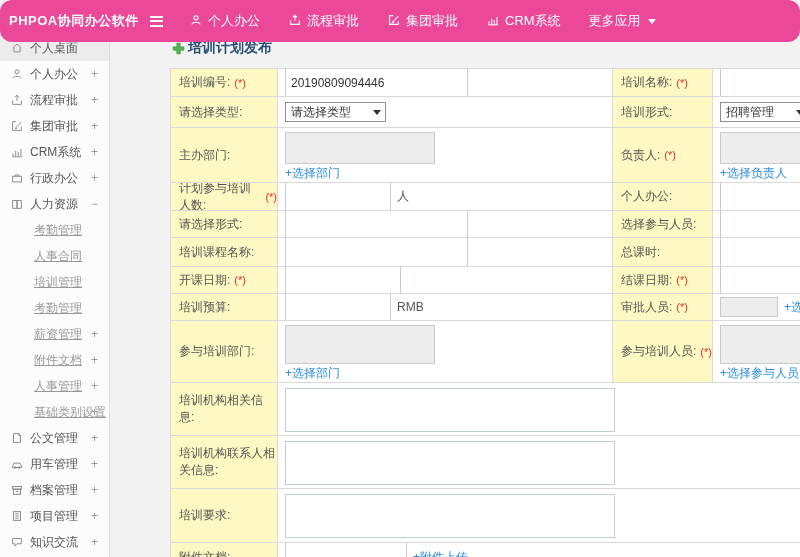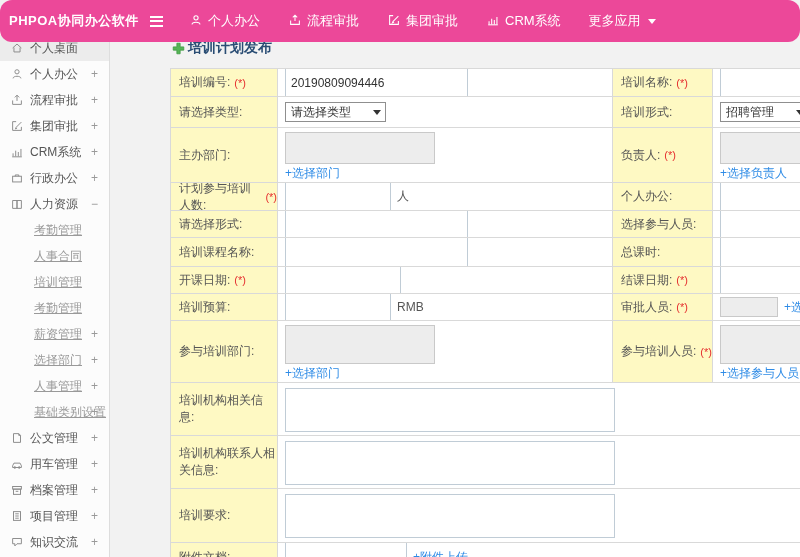--- a/index.html
+++ b/index.html
@@ -184,21 +184,21 @@
       <span>培训管理</span>
     </div>
   <div class="side-item sub">
       <span>考勤管理</span>
     </div>
   <div class="side-item sub">
       <span>薪资管理</span>
       <span class="expand">+</span>
     </div>
   <div class="side-item sub">
-      <span>选择部门</span>
+      <span>附件文档</span>
       <span class="expand">+</span>
     </div>
   <div class="side-item sub">
       <span>人事管理</span>
       <span class="expand">+</span>
     </div>
   <div class="side-item sub">
       <span>基础类别设置</span>
       <span class="expand">+</span>
     </div>

